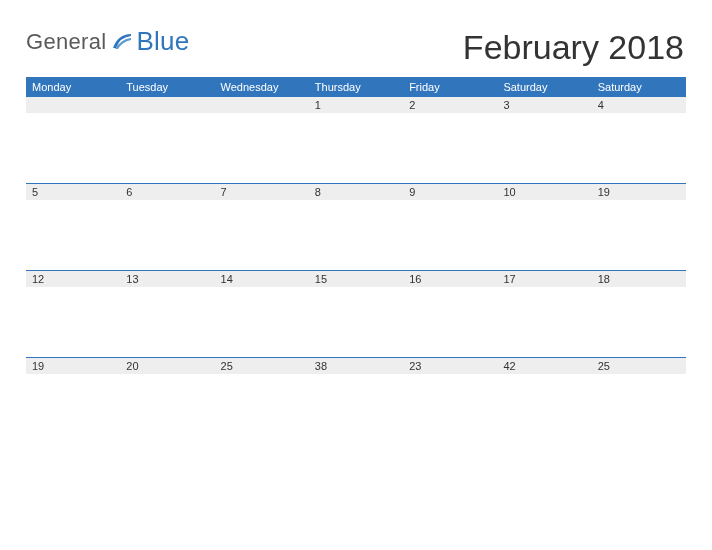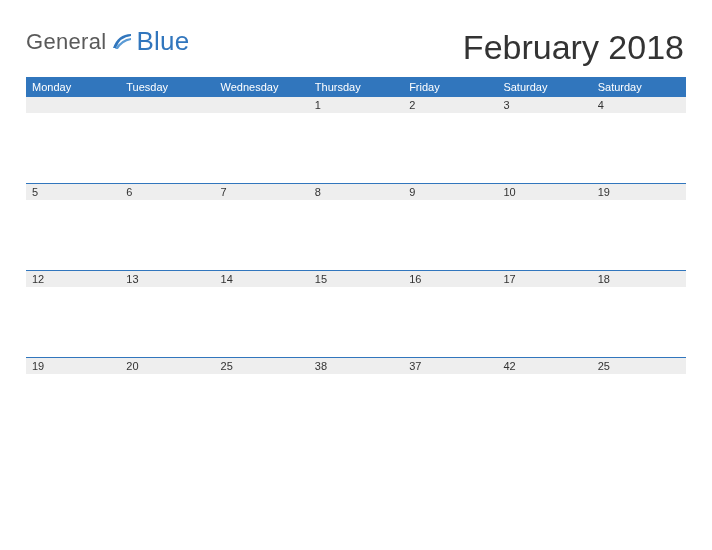--- a/index.html
+++ b/index.html
@@ -194,21 +194,21 @@
         <td>
             <span class="daynum">20</span>
           </td>
         <td>
             <span class="daynum">25</span>
           </td>
         <td>
             <span class="daynum">38</span>
           </td>
         <td>
-            <span class="daynum">37</span>
+            <span class="daynum">23</span>
           </td>
         <td>
             <span class="daynum">42</span>
           </td>
         <td>
             <span class="daynum">25</span>
           </td>
       </tr>
     </tbody>
   </table>

